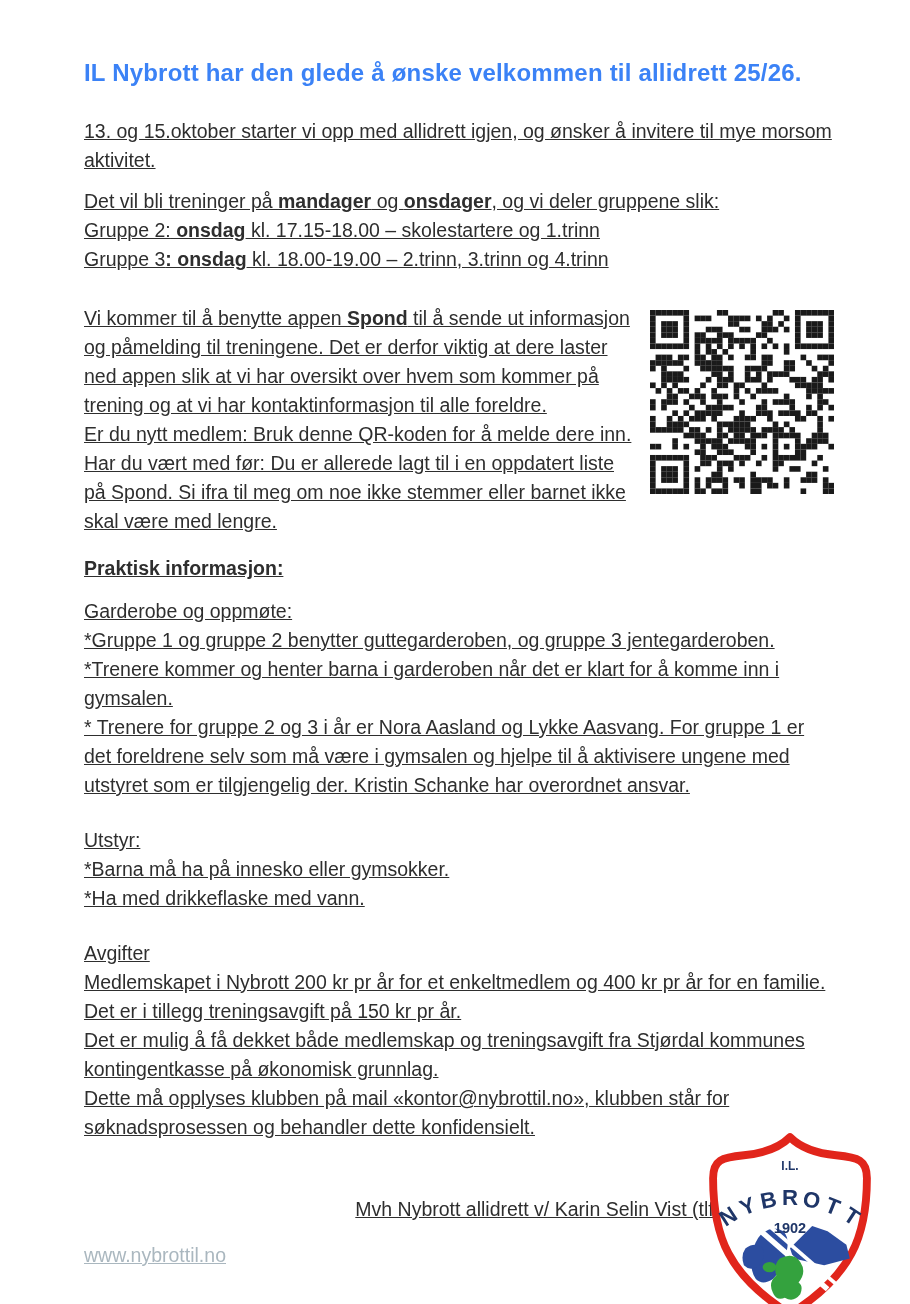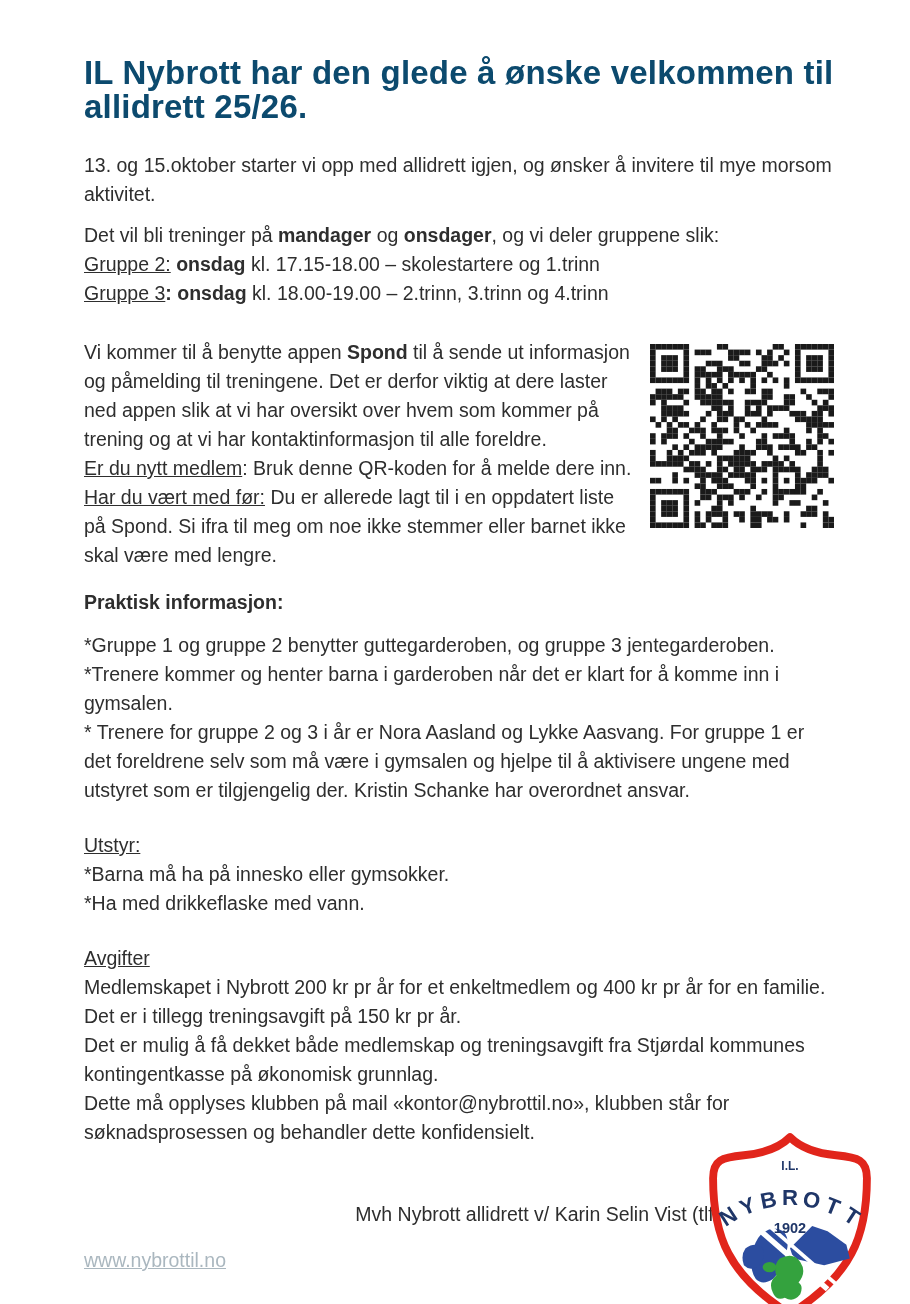--- a/index.html
+++ b/index.html
@@ -4,24 +4,24 @@
 <style>
   html,body{margin:0;padding:0;}
   body{
     width:910px;height:1304px;overflow:hidden;background:#ffffff;
     font-family:"Liberation Sans","DejaVu Sans",sans-serif;
     color:#2e2e2e;position:relative;
   }
   .page{position:relative;width:910px;height:1304px;}
   .content{padding:56px 76px 0 84px;font-size:19.5px;line-height:29px;}
   .doc-title{
-    font-size:33px;line-height:34px;font-weight:bold;color:#0c4a6e;
+    font-size:24px;line-height:34px;font-weight:bold;color:#3b82f6;
     margin:0 0 27px 0;letter-spacing:.2px;
   }
-  p{margin:0 0 12px 0;}
+  p{margin:0 0 12px 0;text-decoration:underline;}
   p.tight{margin:0;}
   .u{text-decoration:underline;}
   b{font-weight:bold;}
   .block-gap{margin-top:30px;}
   .qr-float{
     float:right;width:184px;height:184px;margin:6px 0 10px 14px;
   }
   .qr-float svg{display:block;width:184px;height:184px;}
   .clear{clear:both;}
   .practical{font-weight:bold;margin:18px 0 12px 0;}
@@ -584,20 +584,21 @@
       </div>
       <p class="tight"><span>Vi kommer til å benytte appen </span><b>Spond</b><span> til å sende ut informasjon og påmelding til treningene. Det er derfor viktig at dere laster ned appen slik at vi har oversikt over hvem som kommer på trening og at vi har kontaktinformasjon til alle foreldre.</span></p>
       <p class="tight"><span class="u">Er du nytt medlem</span><span>: Bruk denne QR-koden for å melde dere inn.</span></p>
       <p class="tight"><span class="u">Har du vært med før:</span><span> Du er allerede lagt til i en oppdatert liste på Spond. Si ifra til meg om noe ikke stemmer eller barnet ikke skal være med lengre.</span></p>
       <div class="clear"></div>
     </div>
 
     <p class="practical">Praktisk informasjon:</p>
 
     <div class="section">
+      <p class="section-heading">Garderobe og oppmøte:</p>
       <p class="tight">*Gruppe 1 og gruppe 2 benytter guttegarderoben, og gruppe 3 jentegarderoben.</p>
       <p class="tight">*Trenere kommer og henter barna i garderoben når det er klart for å komme inn i gymsalen.</p>
       <p class="tight">* Trenere for gruppe 2 og 3 i år er Nora Aasland og Lykke Aasvang. For gruppe 1 er det foreldrene selv som må være i gymsalen og hjelpe til å aktivisere ungene med utstyret som er tilgjengelig der. Kristin Schanke har overordnet ansvar.</p>
     </div>
 
     <div class="section" style="margin-top:26px;">
       <p class="section-heading">Utstyr:</p>
       <p class="tight">*Barna må ha på innesko eller gymsokker.</p>
       <p class="tight">*Ha med drikkeflaske med vann.</p>
     </div>

